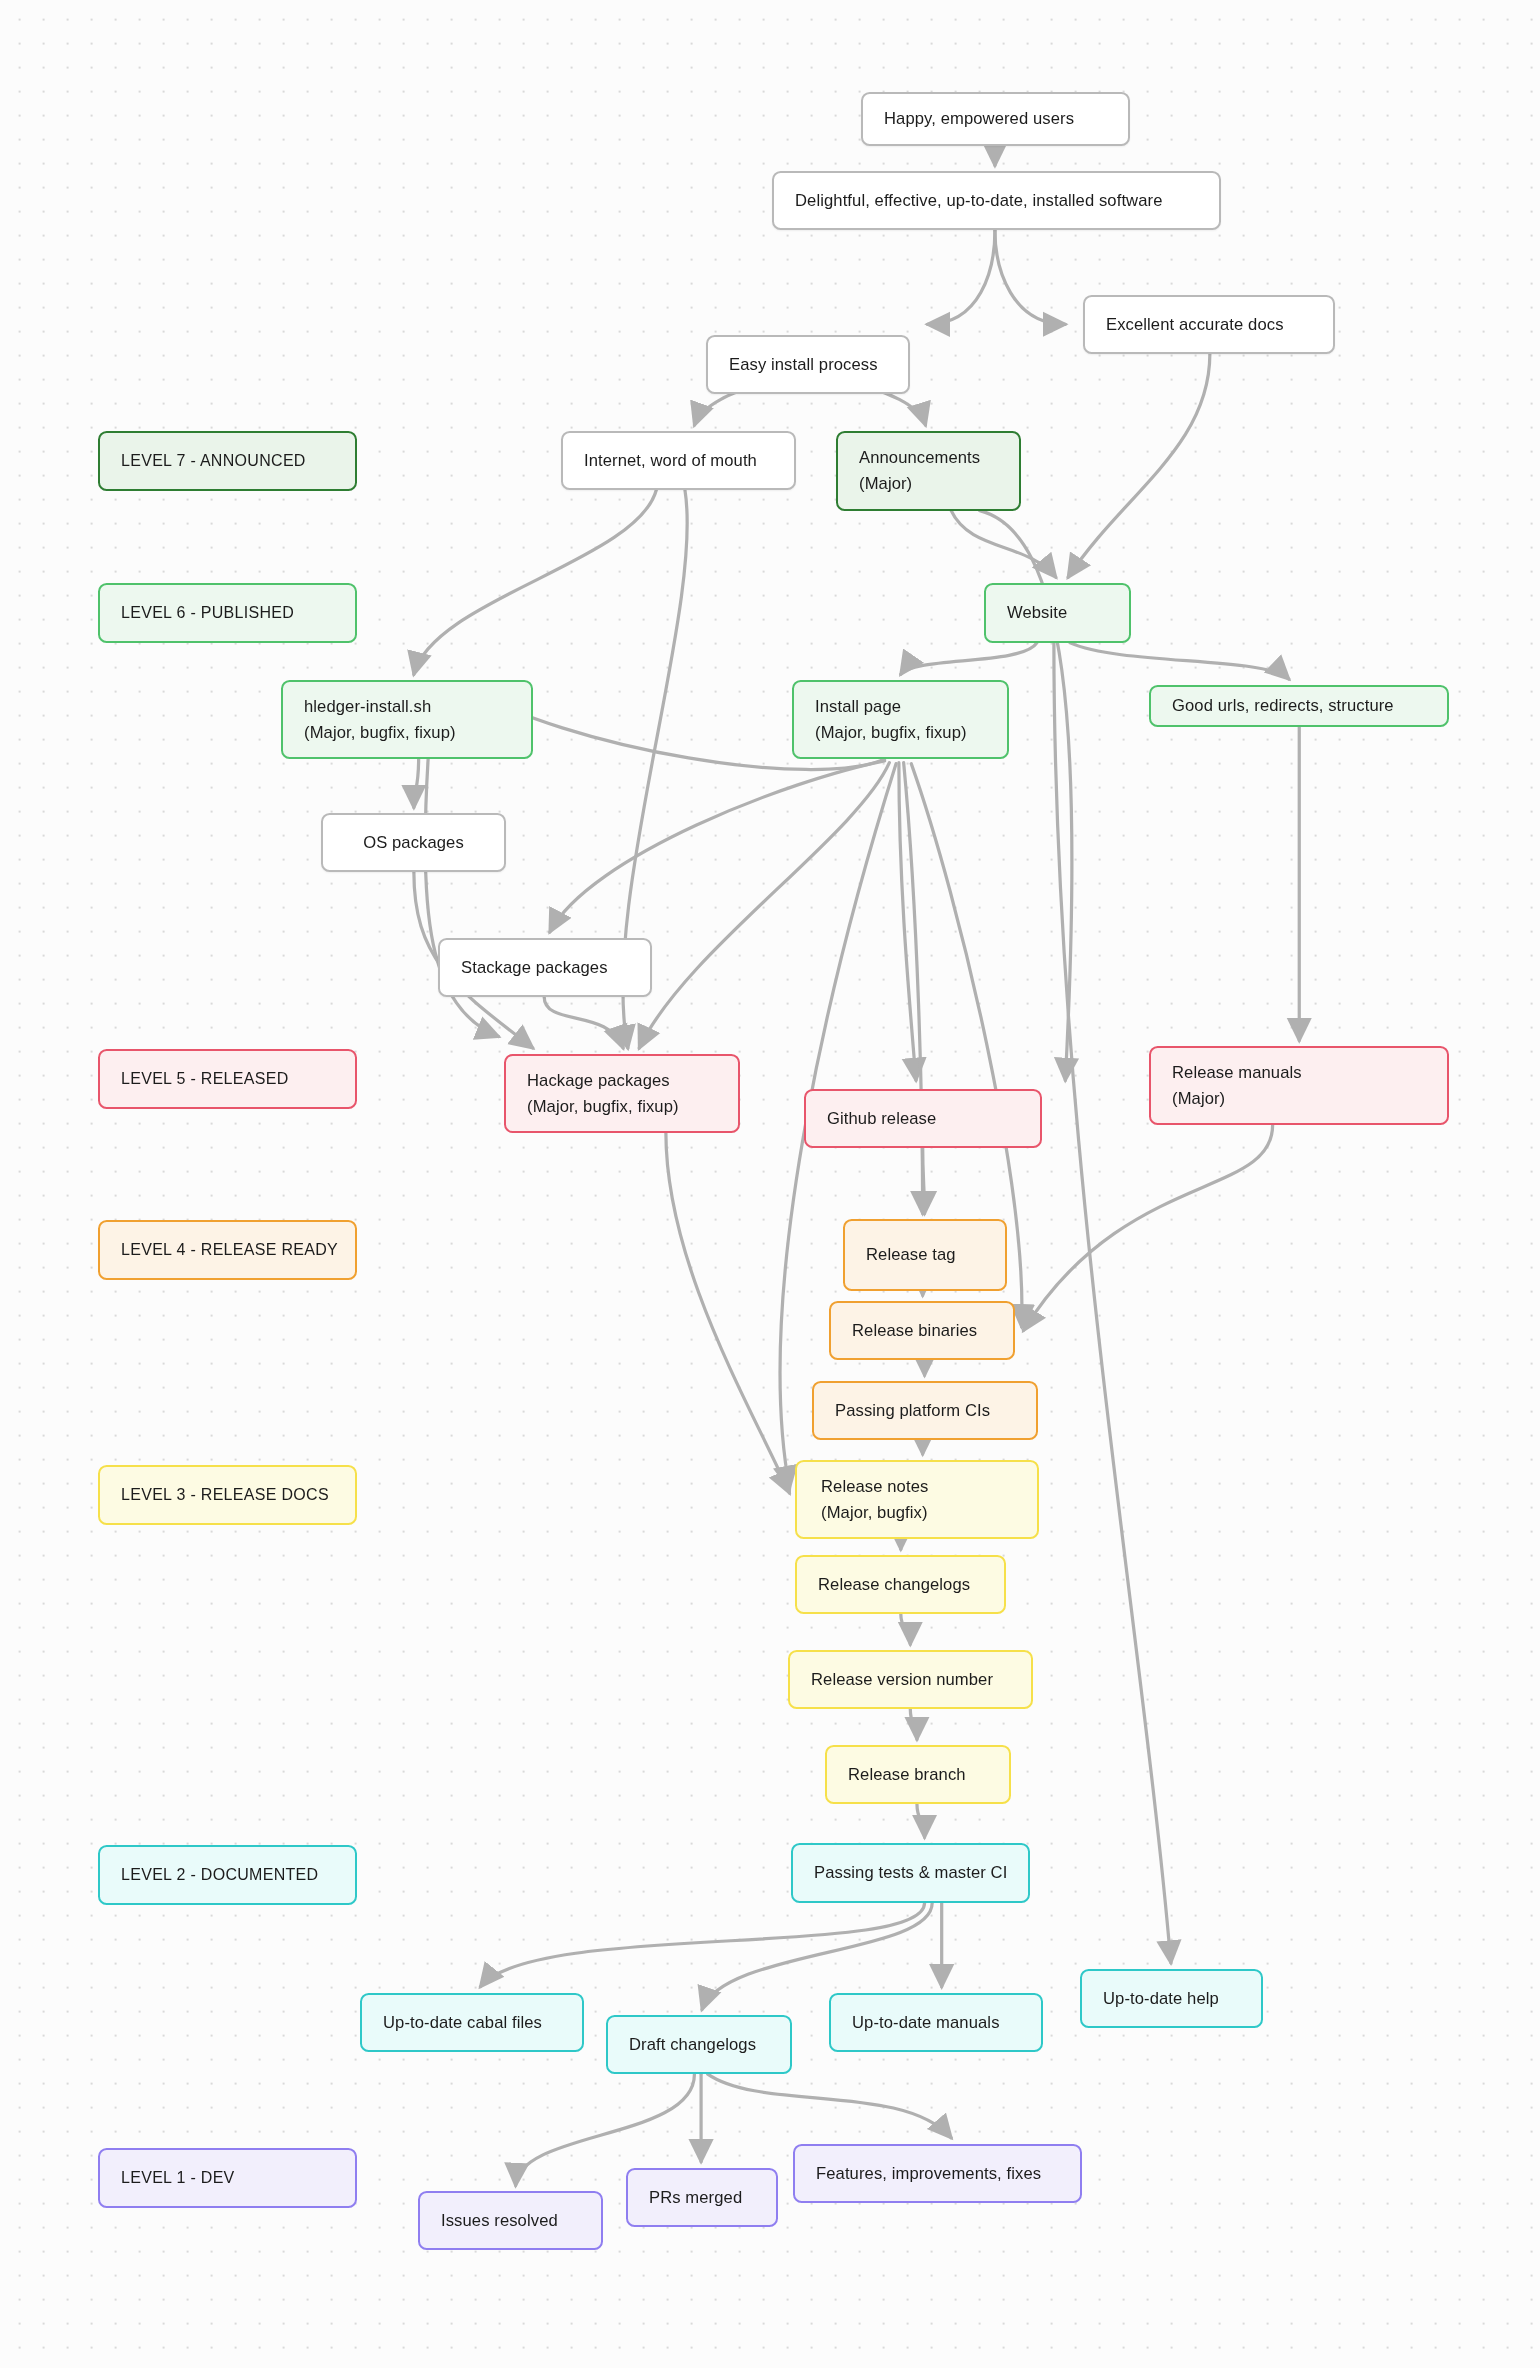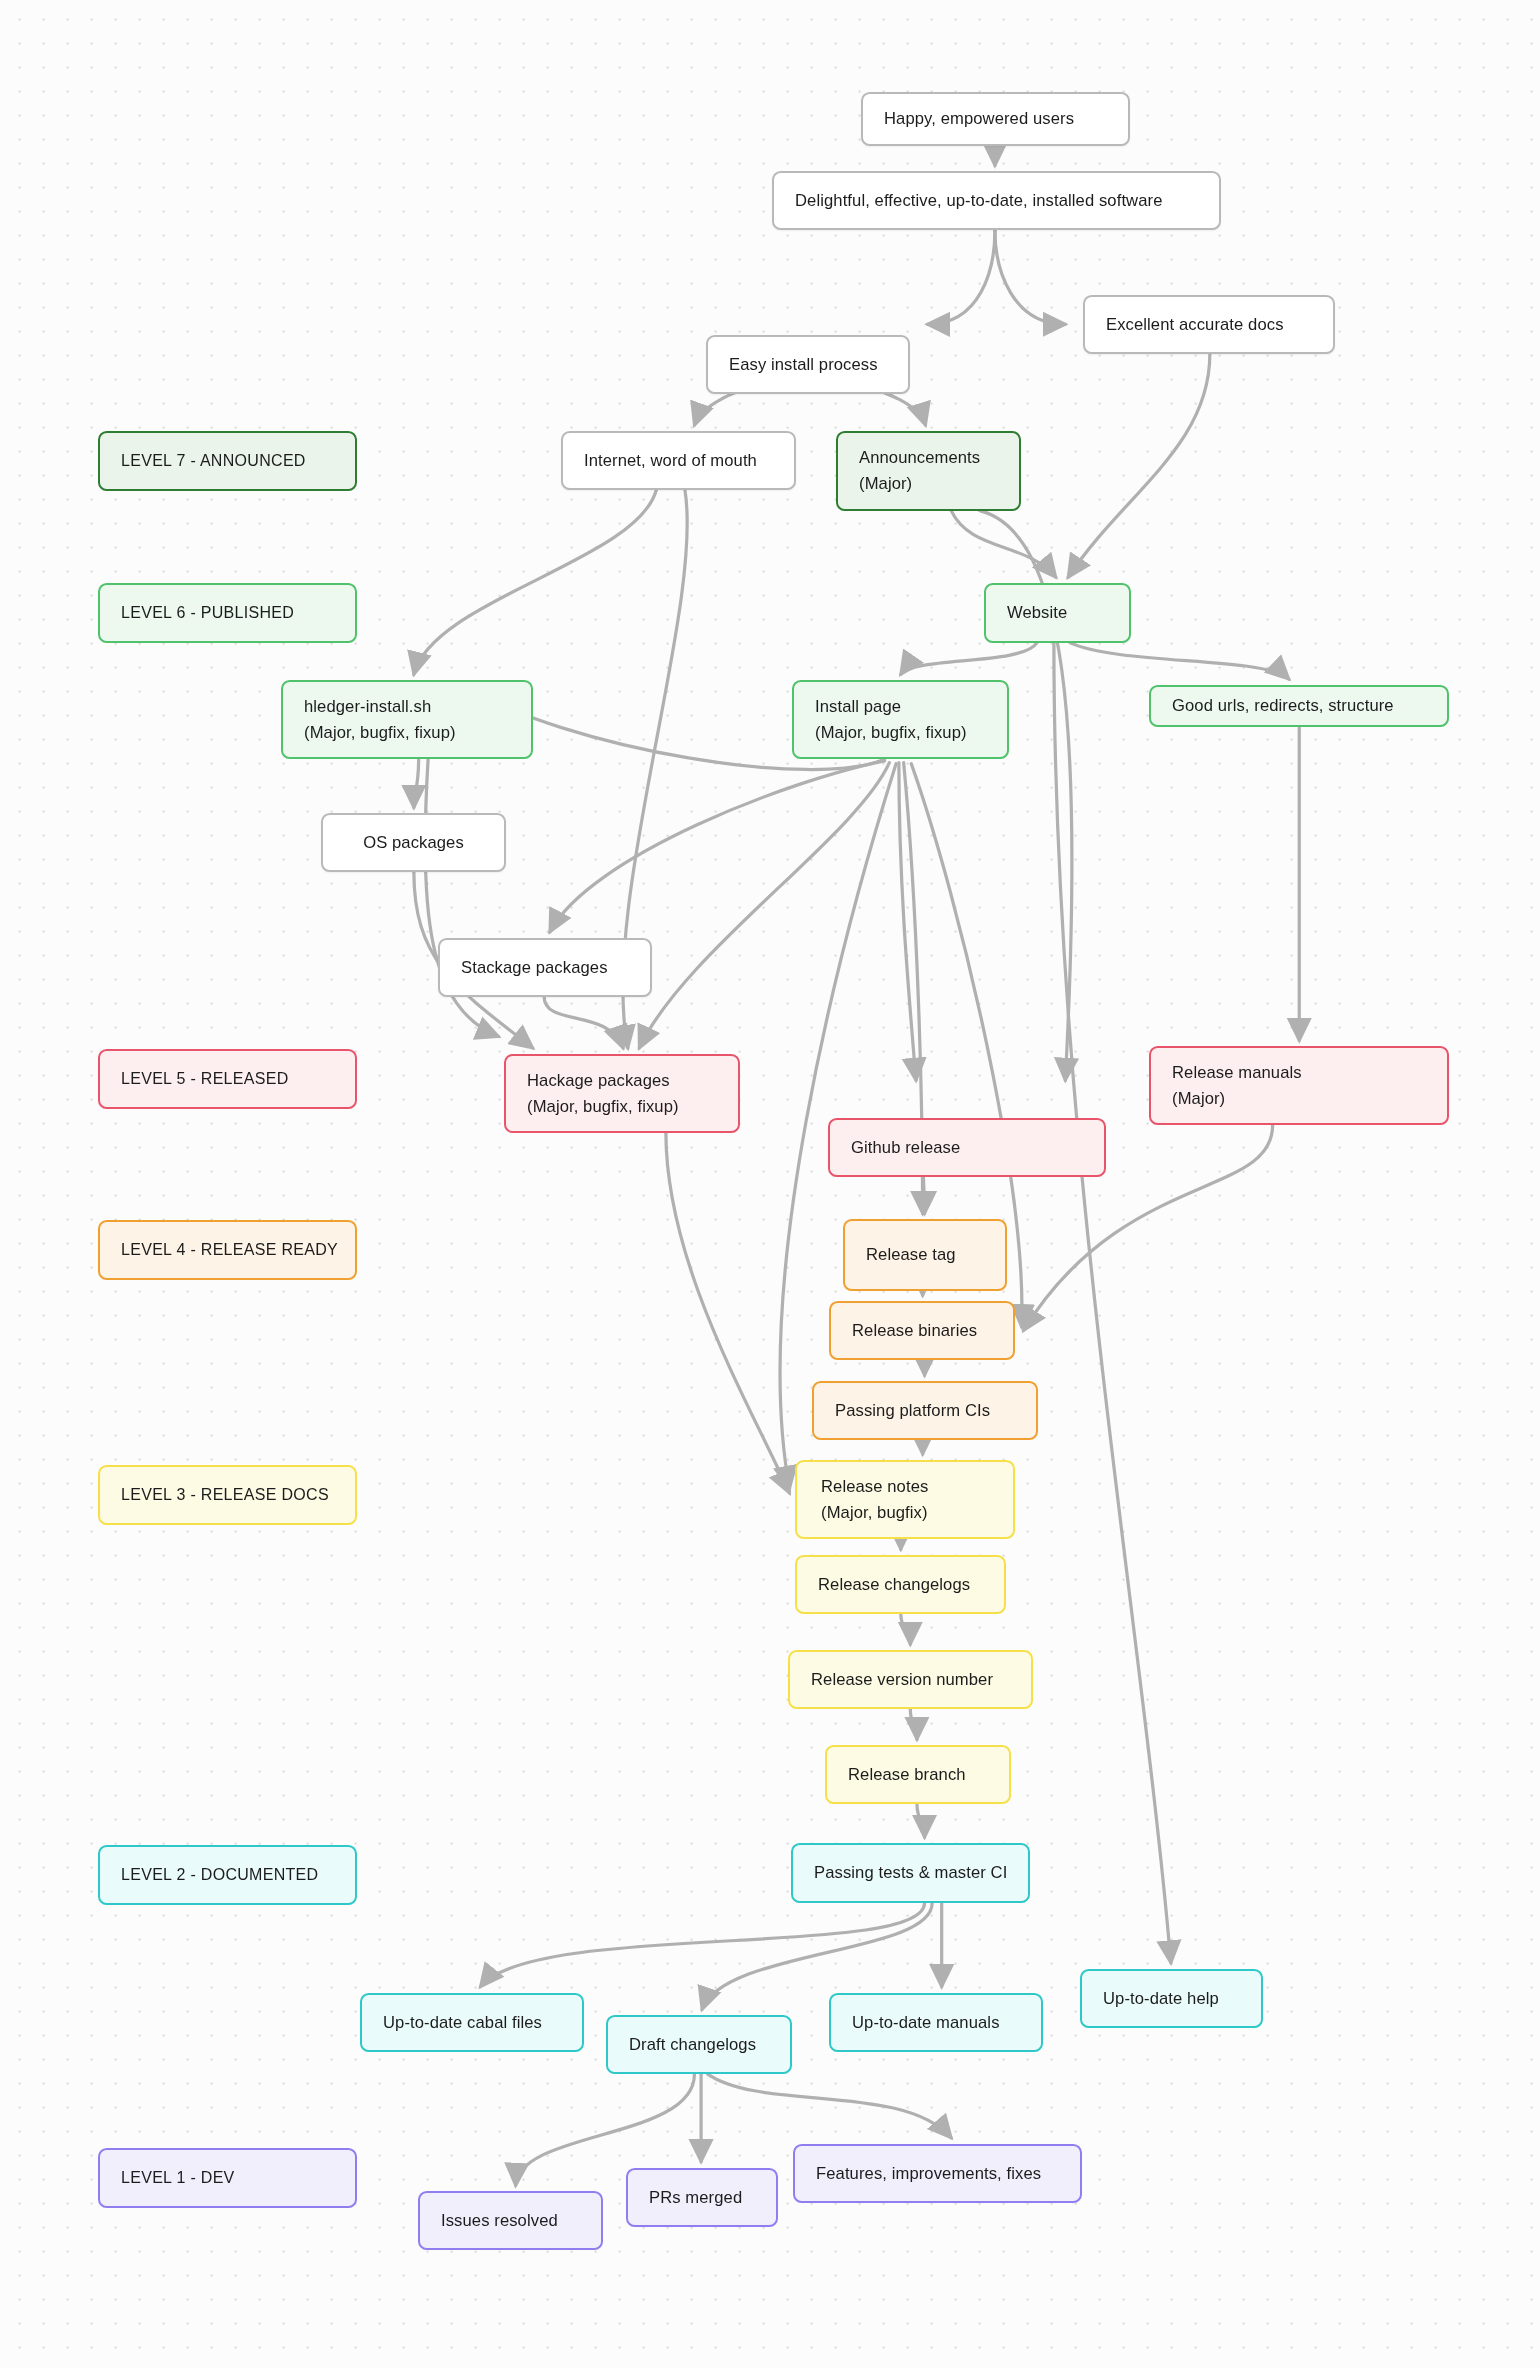--- a/index.html
+++ b/index.html
@@ -191,37 +191,37 @@
     <div class="node p-plain" style="left: 321px; top: 813px; width: 185px; height: 59px; align-items: center;">
       <span class="ln">OS packages</span>
     </div>
     <div class="node p-plain" style="left: 438px; top: 938px; width: 214px; height: 59px;">
       <span class="ln">Stackage packages</span>
     </div>
     <div class="node p-red" style="left: 504px; top: 1054px; width: 236px; height: 79px;">
       <span class="ln">Hackage packages</span>
       <span class="ln">(Major, bugfix, fixup)</span>
     </div>
-    <div class="node p-red" style="left: 804px; top: 1118px; width: 278px; height: 59px; margin-left: 24px;">
+    <div class="node p-red" style="left: 804px; top: 1089px; width: 238px; height: 59px;">
       <span class="ln">Github release</span>
     </div>
     <div class="node p-red" style="left: 1149px; top: 1046px; width: 300px; height: 79px;">
       <span class="ln">Release manuals</span>
       <span class="ln">(Major)</span>
     </div>
     <div class="node p-orange" style="left: 843px; top: 1219px; width: 164px; height: 72px;">
       <span class="ln">Release tag</span>
     </div>
     <div class="node p-orange" style="left: 829px; top: 1301px; width: 186px; height: 59px;">
       <span class="ln">Release binaries</span>
     </div>
     <div class="node p-orange" style="left: 812px; top: 1381px; width: 226px; height: 59px;">
       <span class="ln">Passing platform CIs</span>
     </div>
-    <div class="node p-yellow" style="left: 795px; top: 1460px; width: 220px; height: 79px; padding-left: 24px;">
+    <div class="node p-yellow" style="left: 795px; top: 1460px; width: 244px; height: 79px; padding-left: 24px;">
       <span class="ln">Release notes</span>
       <span class="ln">(Major, bugfix)</span>
     </div>
     <div class="node p-yellow" style="left: 795px; top: 1555px; width: 211px; height: 59px;">
       <span class="ln">Release changelogs</span>
     </div>
     <div class="node p-yellow" style="left: 788px; top: 1650px; width: 245px; height: 59px;">
       <span class="ln">Release version number</span>
     </div>
     <div class="node p-yellow" style="left: 825px; top: 1745px; width: 186px; height: 59px;">

